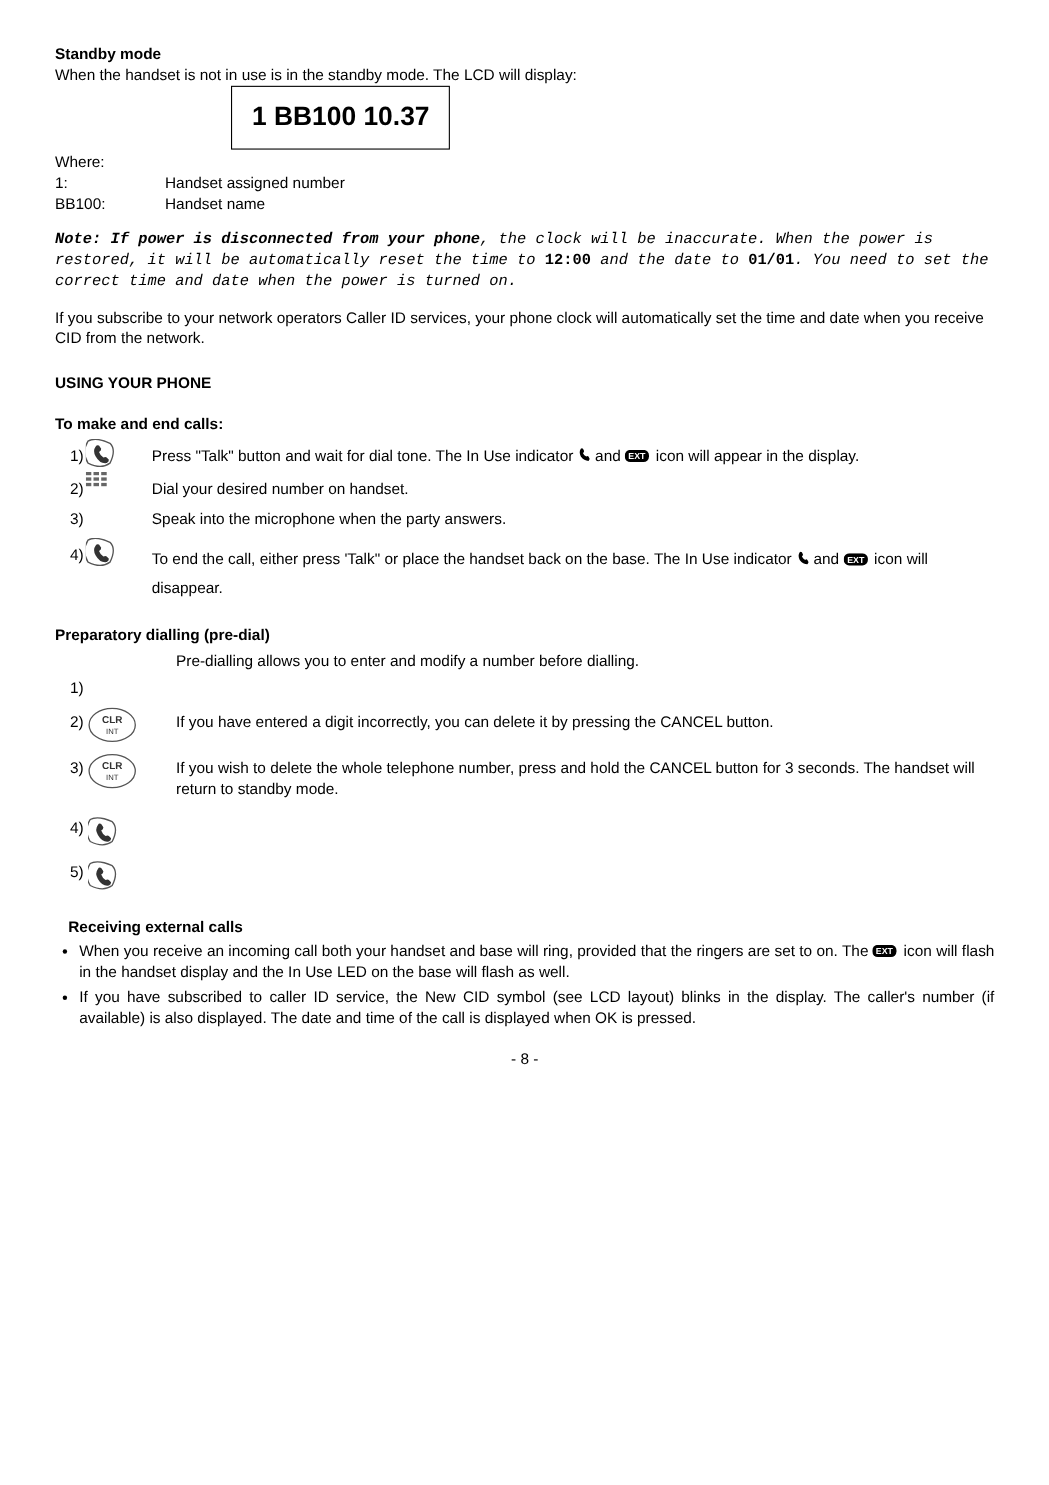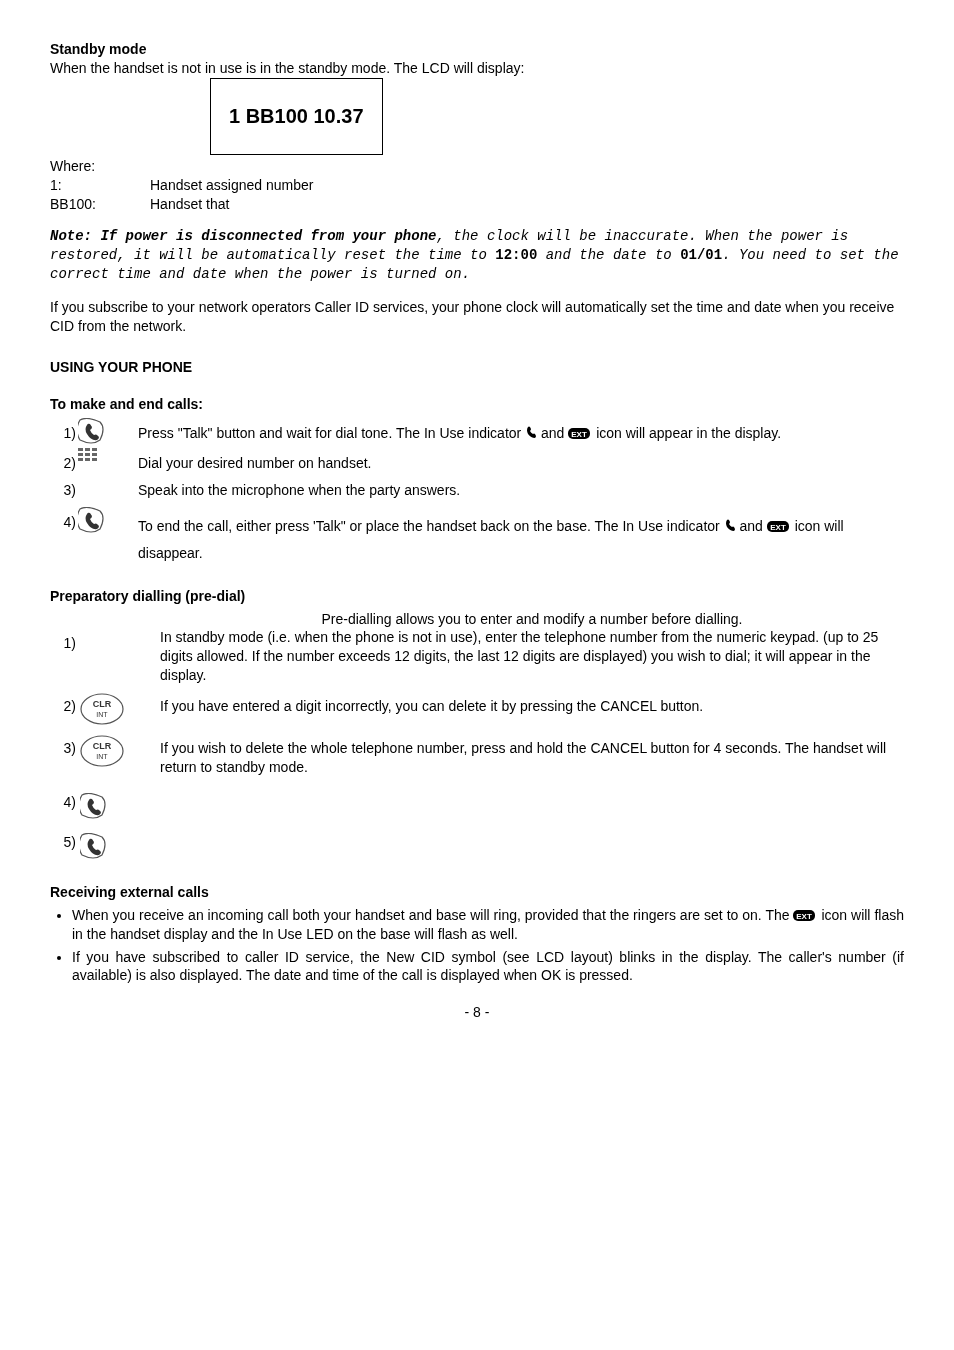--- a/index.html
+++ b/index.html
@@ -10,22 +10,22 @@
     margin: 0;
     padding: 40px 50px 30px 50px;
     width: 854px;
     line-height: 1.35;
   }
   .bold { font-weight: bold; }
   .italic { font-style: italic; }
   .box {
     border: 1.5px solid #000;
     display: inline-block;
-    padding: 24px 18px;
-    font-size: 20px;
+    padding: 12px 18px;
+    font-size: 24px;
     font-weight: bold;
     margin-left: 160px;
   }
   .where-block { margin-top: 2px; }
   .def-row { display: flex; }
   .def-label { width: 100px; }
   .note-block { margin-top: 14px; font-family: Liberation Mono, monospace; }
   .subscribe-block { margin-top: 14px; }
   .using-heading { font-weight: bold; margin-top: 22px; margin-bottom: 18px;}
   .sub-heading { font-weight: bold; margin-top: 14px; margin-bottom: 4px;}
@@ -84,21 +84,21 @@
 </div>
 
 <div class="where-block">
   <div>Where:</div>
   <div class="def-row">
     <div class="def-label">1:</div>
     <div>Handset assigned number</div>
   </div>
   <div class="def-row">
     <div class="def-label">BB100:</div>
-    <div>Handset that</div>
+    <div>Handset name</div>
   </div>
 </div>
 
 <div class="note-block">
   <span class="bold italic">Note: If power is disconnected from your phone</span><span class="italic">, the clock will be inaccurate.    When the power is restored, it will be automatically reset the time to </span><span class="bold">12:00</span><span class="italic"> and the date to </span><span class="bold">01/01</span><span class="italic">. You need to set the correct time and date when the power is turned on.</span>
 </div>
 
 <div class="subscribe-block">If you subscribe to your network operators Caller ID services, your phone clock will automatically set the time and date when you receive CID from the network.</div>
 
 <div class="using-heading">USING YOUR PHONE</div>
@@ -156,71 +156,70 @@
     <span> and </span>
     <svg width="24" height="12" style="display:inline; vertical-align:-2px;">
         <use href="#ext"></use>
       </svg>
     <span> icon will disappear.</span>
   </div>
 </div>
 
 <div class="sub-heading" style="margin-top:20px;">Preparatory dialling (pre-dial)</div>
 
-<div class="prep-row" style="margin-top:0;text-align:center;">
+<div class="prep-row" style="margin-top:0;">
   <div class="prep-num"></div>
   <div class="prep-icon-col"></div>
   <div class="prep-text" style="padding-top:0;"> Pre-dialling allows you to enter and modify a number before dialling.</div>
 </div>
 
 <div class="prep-row" style="margin-top:0;">
   <div class="prep-num">1)</div>
   <div class="prep-icon-col"></div>
-  <div class="prep-text" style="padding-top:0;">In standby mode (i.e. when the phone is not in use), enter the telephone number from the numeric keypad. (up to 25 digits allowed.  If the number exceeds 12 digits, the last 12 digits are displayed) you wish to dial; it will appear in the display.</div>
 </div>
 
 <div class="prep-row">
   <div class="prep-num">2)</div>
   <div class="prep-icon-col">
     <svg width="46" height="34">
         <use href="#clr-key"></use>
       </svg>
   </div>
   <div class="prep-text">If you have entered a digit incorrectly, you can delete it by pressing the CANCEL button.</div>
 </div>
 
 <div class="prep-row">
   <div class="prep-num">3)</div>
   <div class="prep-icon-col">
     <svg width="46" height="34">
         <use href="#clr-key"></use>
       </svg>
   </div>
-  <div class="prep-text">If you wish to delete the whole telephone number, press and hold the CANCEL button for 4 seconds.   The handset will return to standby mode.</div>
+  <div class="prep-text">If you wish to delete the whole telephone number, press and hold the CANCEL button for 3 seconds.   The handset will return to standby mode.</div>
 </div>
 
 <div class="prep-row" style="margin-top:14px;">
   <div class="prep-num" style="padding-top:2px;">4)</div>
   <div class="prep-icon-col">
     <svg width="28" height="28">
         <use href="#talk-key"></use>
       </svg>
   </div>
 </div>
 
 <div class="prep-row" style="margin-top:10px;">
   <div class="prep-num" style="padding-top:2px;">5)</div>
   <div class="prep-icon-col">
     <svg width="28" height="28">
         <use href="#talk-key"></use>
       </svg>
   </div>
 </div>
 
-<div class="sub-heading" style="margin-top:22px;">Receiving external calls</div>
+<div class="sub-heading" style="margin-top:22px;margin-left:12px;">Receiving external calls</div>
 <ul class="bullets">
   <li>
     <span>When you receive an incoming call both your handset and base will ring, provided that the ringers are set to on.  The  </span>
     <svg width="24" height="12" style="display:inline; vertical-align:-2px;">
         <use href="#ext"></use>
       </svg>
     <span> icon will flash in the handset display and the In Use LED on the base will flash as well.</span>
   </li>
   <li>If you have subscribed to caller ID service, the New CID symbol (see LCD layout) blinks in the display.  The caller's number (if available) is also displayed.  The date and time of the call is displayed when OK is pressed.</li>
 </ul>

